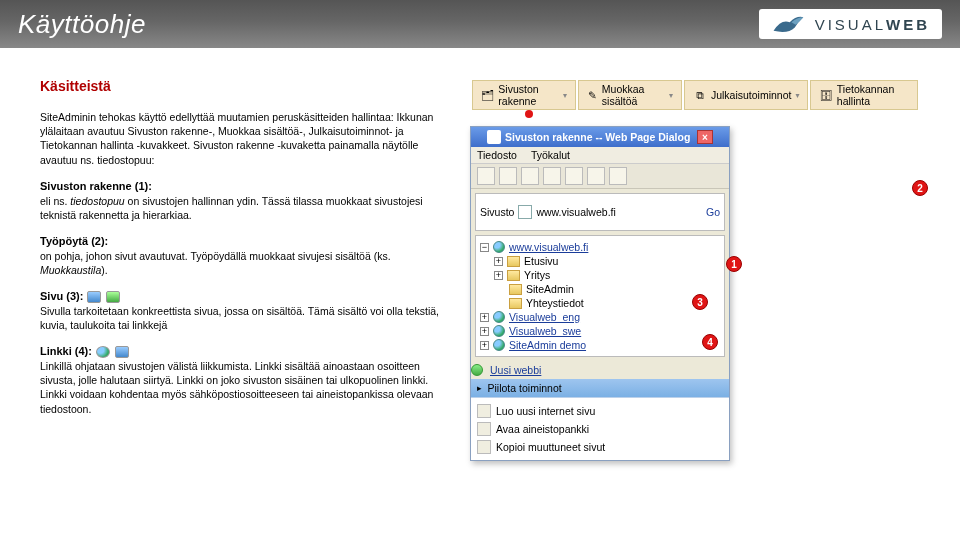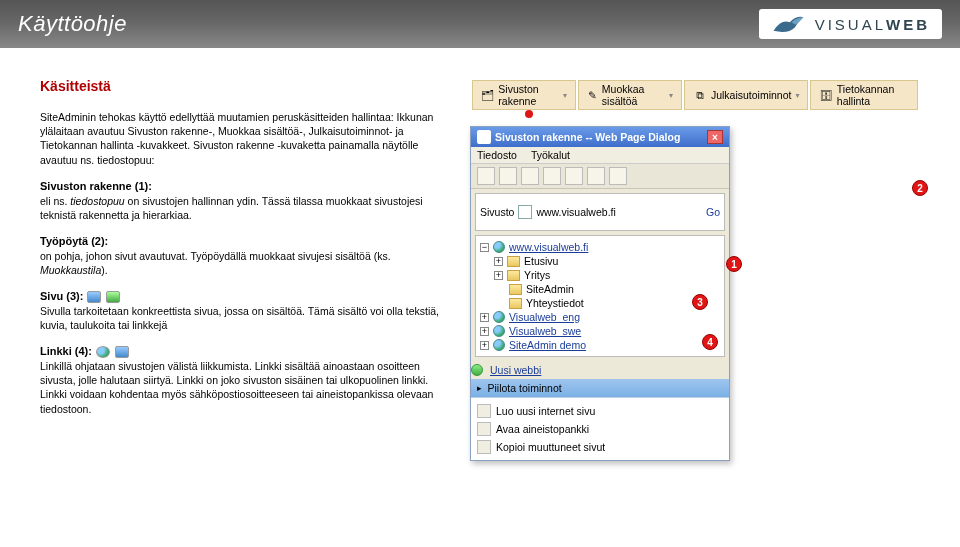--- a/index.html
+++ b/index.html
@@ -14,21 +14,21 @@
   }
   .header {
     background: linear-gradient(to bottom, #555 0%, #666 45%, #888 100%);
     color: #fff;
     height: 48px;
     padding: 8px 18px;
     display: flex;
     align-items: center;
     justify-content: space-between;
   }
-  .header h1 { font-size: 22px; font-style: italic; font-weight: 500; letter-spacing: .5px; }
+  .header h1 { font-size: 26px; font-style: italic; font-weight: 500; letter-spacing: .5px; }
   .brand { display: flex; align-items: center; gap: 10px; background:#fff; color:#333; padding:3px 12px; border-radius:3px; font-family: sans-serif;}
   .brand-bird { width:34px; height:24px; }
   .brand-name { font-size:15px; letter-spacing:3px; font-weight:500; color:#304550;}
   .brand-name b { font-weight:800; }
   .content { display:flex; padding: 30px 22px 10px 40px; gap: 30px; }
   .leftcol { width: 400px; }
   .rightcol { width: 450px; position:relative; }
   h2.doc-title { color:#b00000; font-size:14px; font-weight:bold; margin-bottom:16px; }
   .para { font-size:10.5px; line-height:1.35; margin-bottom:12px; }
   .sect-head { font-size:11px; font-weight:bold; margin-top:0; }
@@ -38,21 +38,21 @@
   .ic-world { background: radial-gradient(circle at 30% 30%, #8cf 30%, #3a6 70%); border-radius:50%; }
 
   
   .tabs { display:flex; gap:2px; background:#fff; padding:2px; }
   .tab { background:#f5e6c8; border:1px solid #d8c890; padding:2px 8px; font-size:10.5px; display:flex; align-items:center; gap:4px; cursor:pointer; }
   .tab .arr { font-size:8px; color:#888; }
   .tab-ic { width:14px; height:14px; display:inline-flex; align-items:center; justify-content:center; }
 
   
   .dialog { margin-top:14px; border:1px solid #8aa0c0; background:#ece9d8; width:260px; font-size:10.5px; box-shadow: 2px 3px 6px rgba(0,0,0,.25); }
-  .dlg-title { background: linear-gradient(#6a9be8,#3e6ecb); color:#fff; padding:3px 6px; font-weight:bold; display:flex; align-items:center; gap:4px; }
+  .dlg-title { background: linear-gradient(#6a9be8,#3e6ecb); color:#fff; padding:3px 16px; font-weight:bold; display:flex; align-items:center; gap:4px; }
   .dlg-title .xic { width:14px;height:14px; background:#fff; border-radius:2px; display:inline-block;}
   .dlg-close { margin-left:auto; width:16px; height:14px; background:#e66; color:#fff; text-align:center; font-size:10px; line-height:13px; border:1px solid #a33; cursor:pointer;}
   .dlg-menu { background:#f0ede1; border-bottom:1px solid #ccc; padding:2px 6px; display:flex; gap:14px; color:#000; }
   .dlg-menu span { cursor:pointer; }
   .dlg-toolbar { background:#e9e6d8; border-bottom:1px solid #c9c6b8; padding:3px 6px; display:flex; align-items:center; gap:4px; }
   .dlg-toolbar .ic { width:18px; height:18px; border:1px solid #bbb; background:#f7f5ea; cursor:pointer;}
   .siteline { background:#fff; border:1px solid #bbb; padding:11px 4px; margin:4px; display:flex; align-items:center; gap:4px; }
   .siteline .ic { width:14px; height:14px; background:#fff; border:1px solid #8aa;}
   .siteline input { border:none; flex:1; font-size:10.5px; outline:none; }
   .tree { background:#fff; margin:0 4px 4px 4px; border:1px solid #bbb; padding:4px; }

